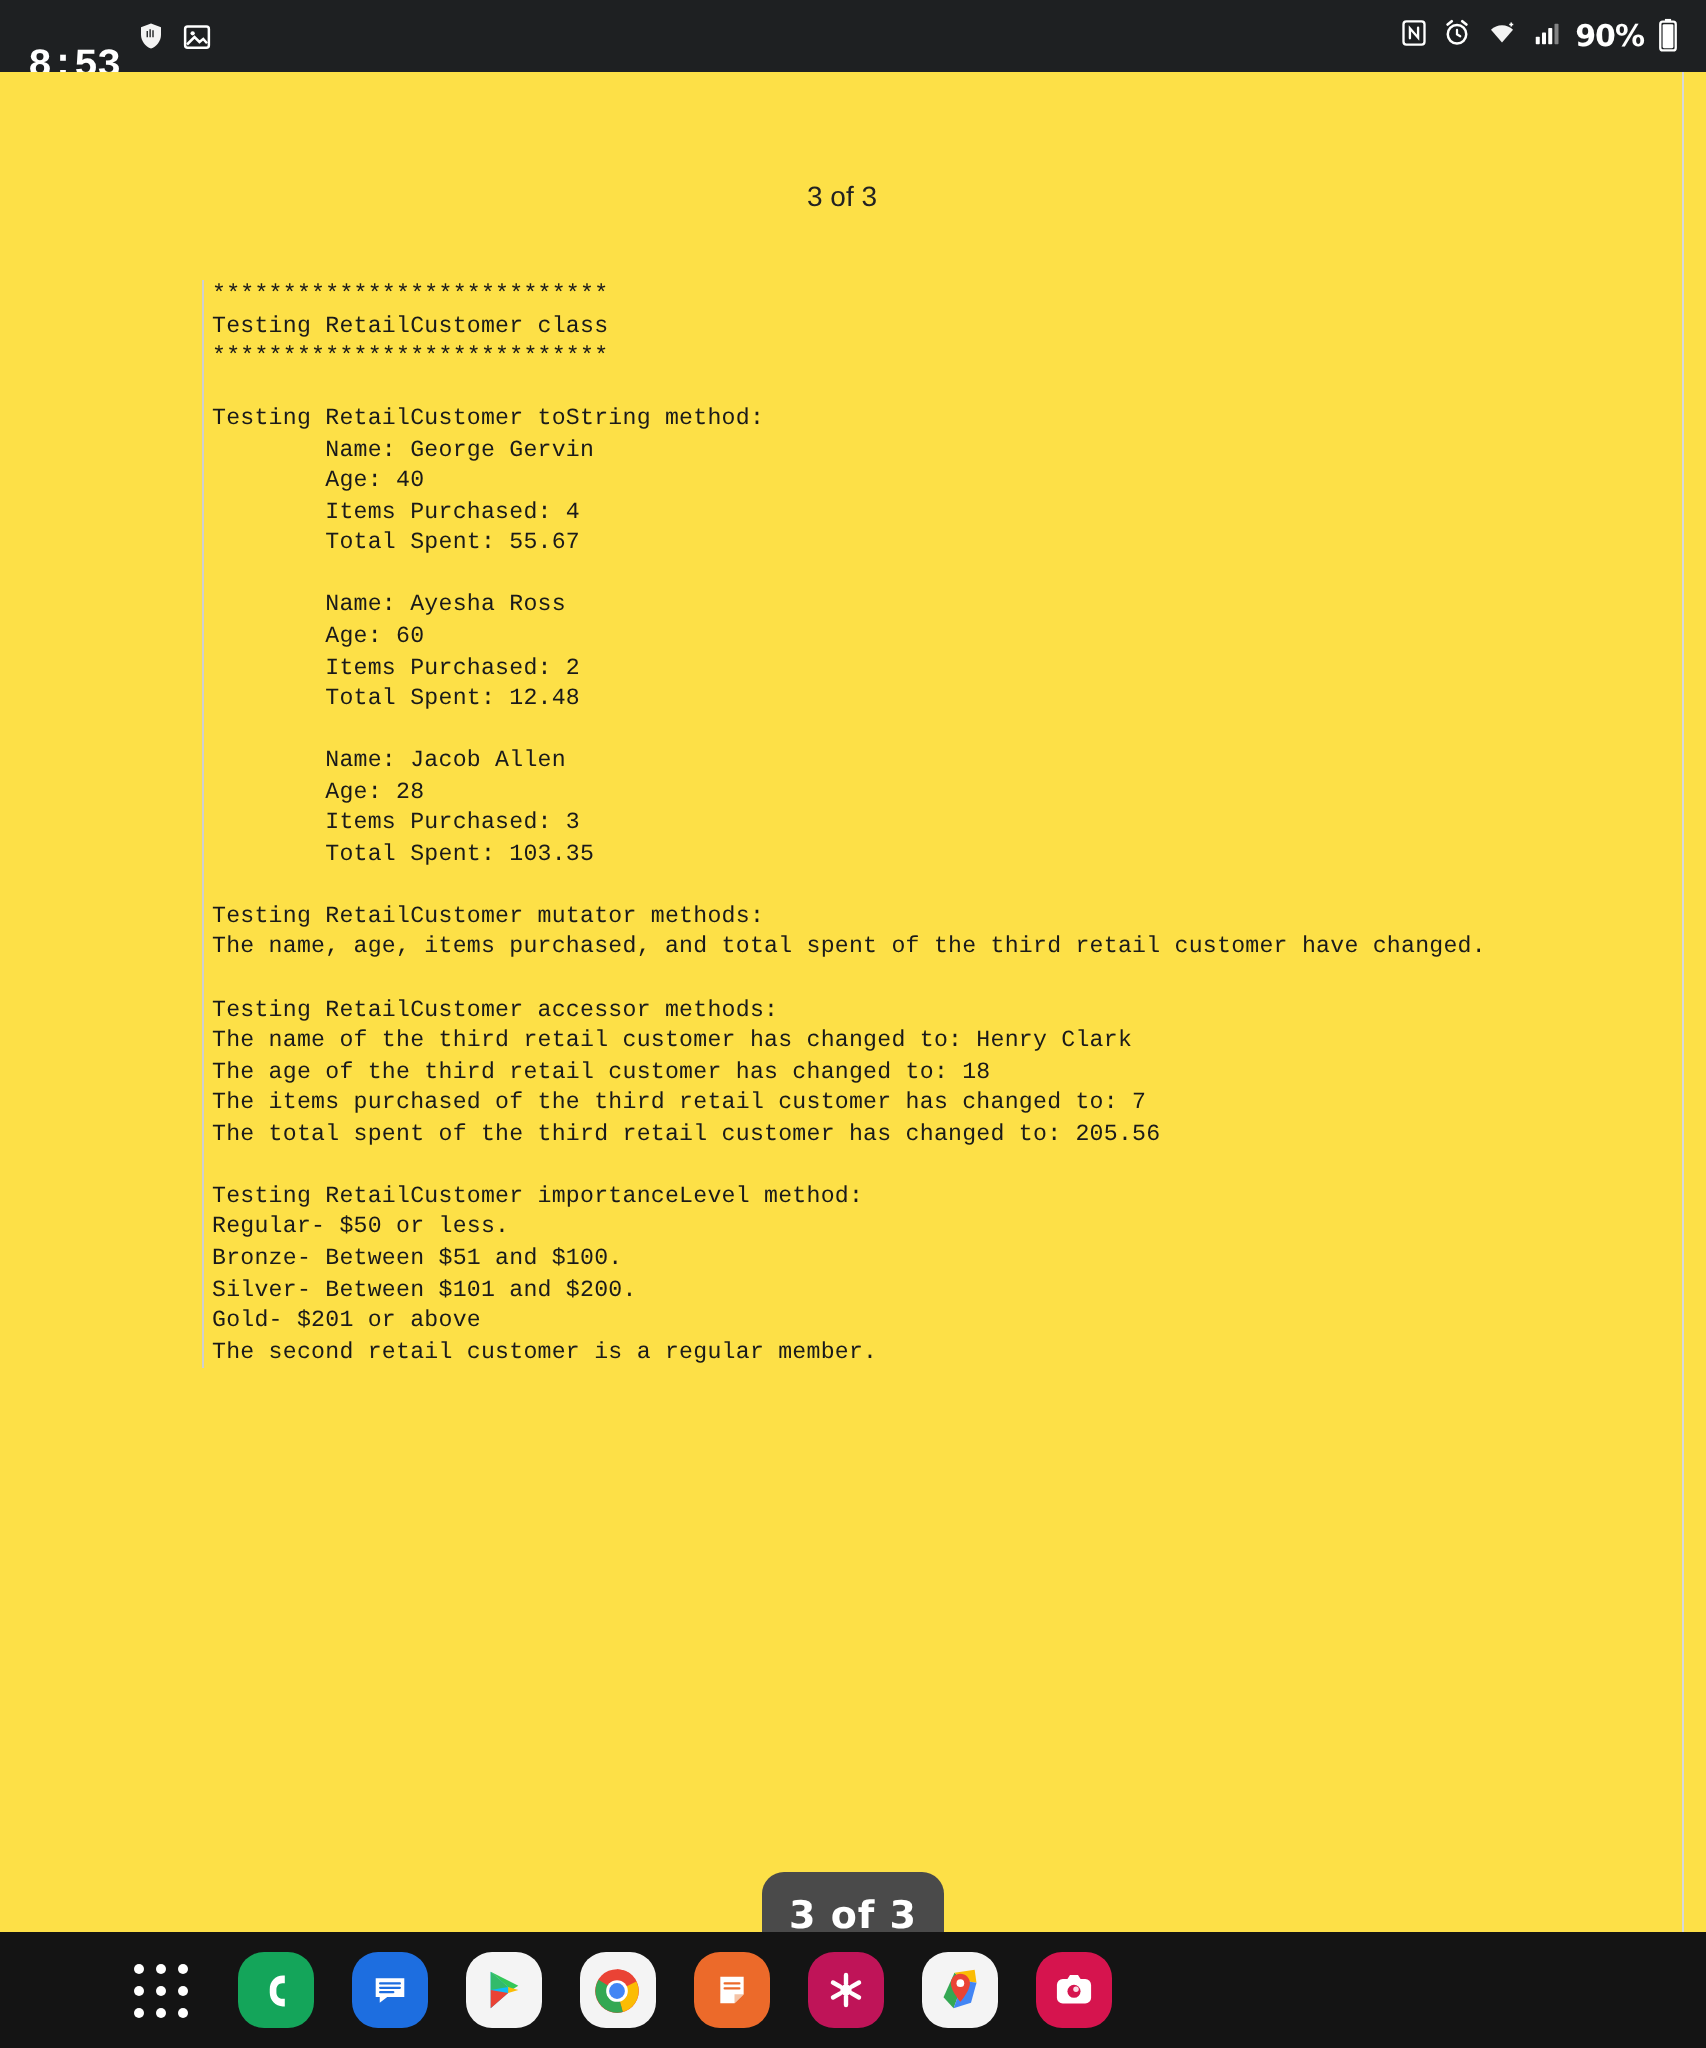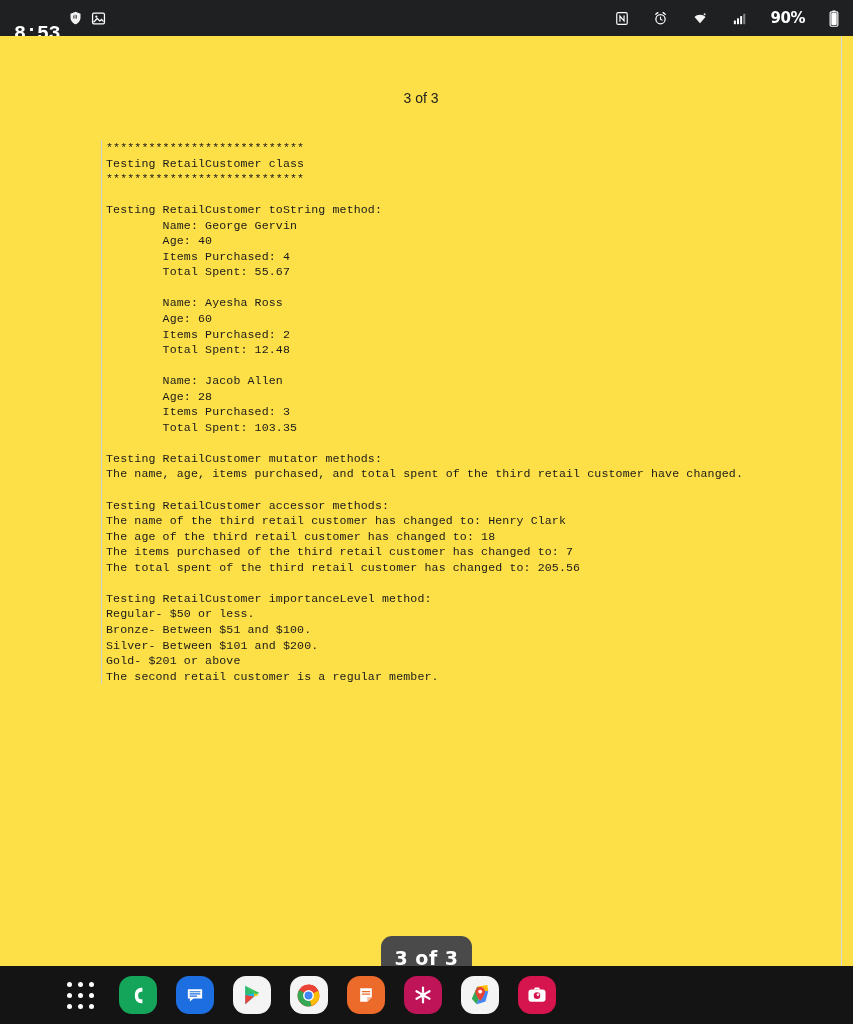--- a/index.html
+++ b/index.html
@@ -12,21 +12,21 @@
   .screen { position:relative; width:853px; height:1024px; background:#ffffff; }
 
   
   .status-bar {
     position:absolute; top:0; left:0; width:853px; height:36px;
     background:#1e2022; color:#ffffff;
     display:flex; align-items:center; justify-content:space-between;
     padding:0 14px;
   }
   .status-left { display:flex; align-items:center; gap:8px; }
-  .status-right { display:flex; align-items:center; gap:24px; }
+  .status-right { display:flex; align-items:flex-start; gap:7px; }
   .status-time {
     font-size:20px; font-weight:bold; letter-spacing:-0.5px;
     font-family:Liberation Mono, monospace;
     margin-top:31px;
   }
   .sb-icon { display:flex; align-items:center; justify-content:center; }
   .battery-text { font-size:15px; font-weight:bold; letter-spacing:-0.5px;
     font-family:"DejaVu Sans", sans-serif; }
 
   

